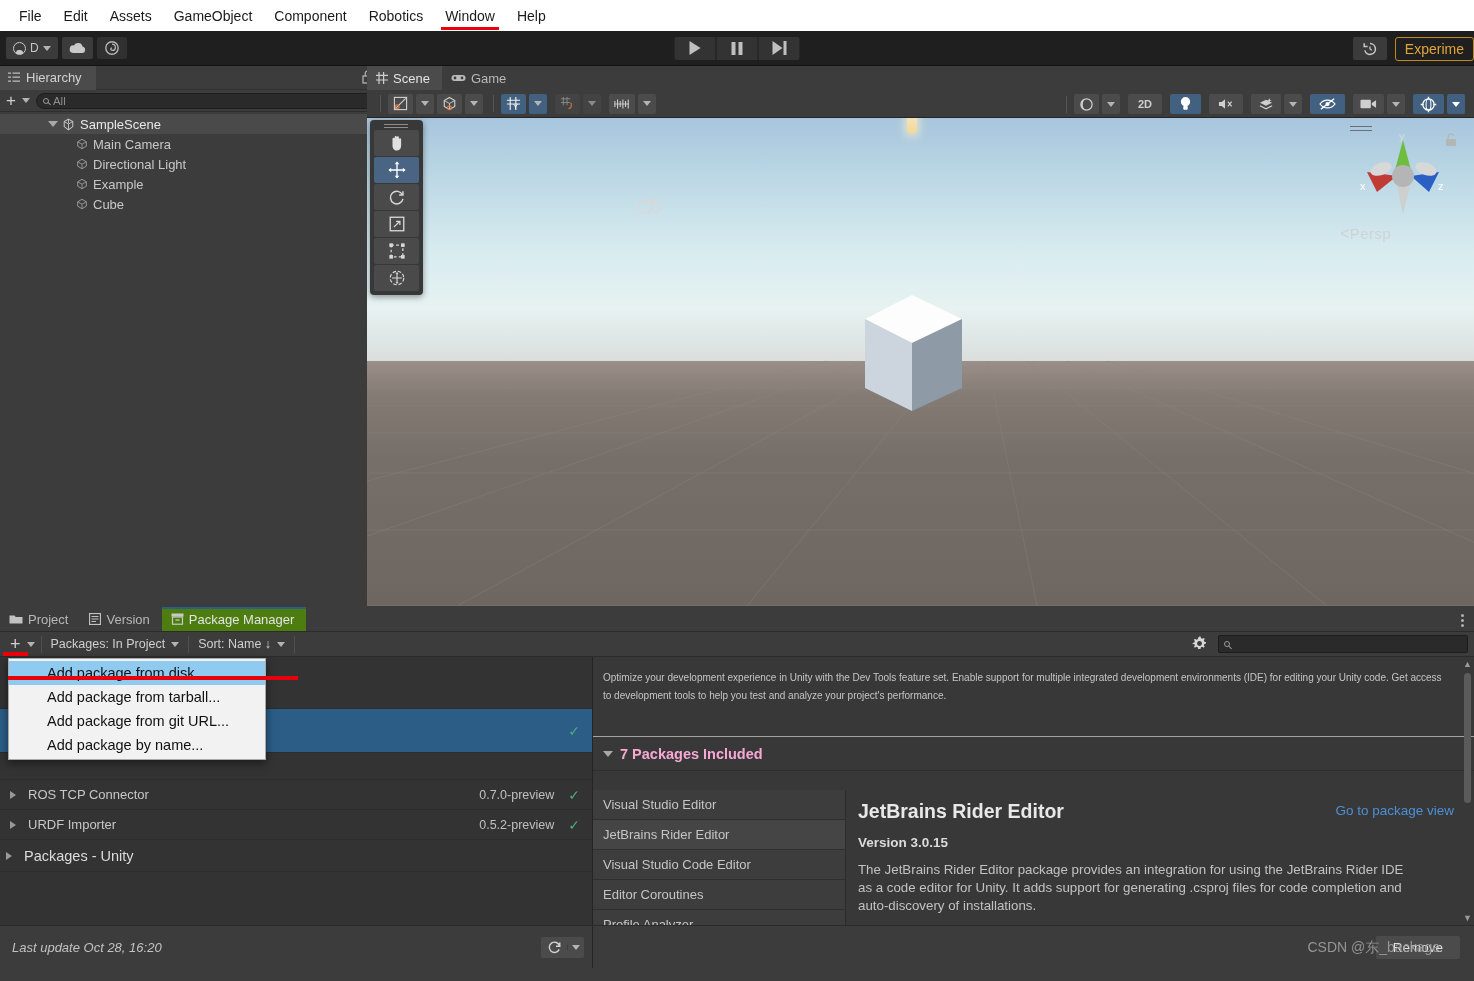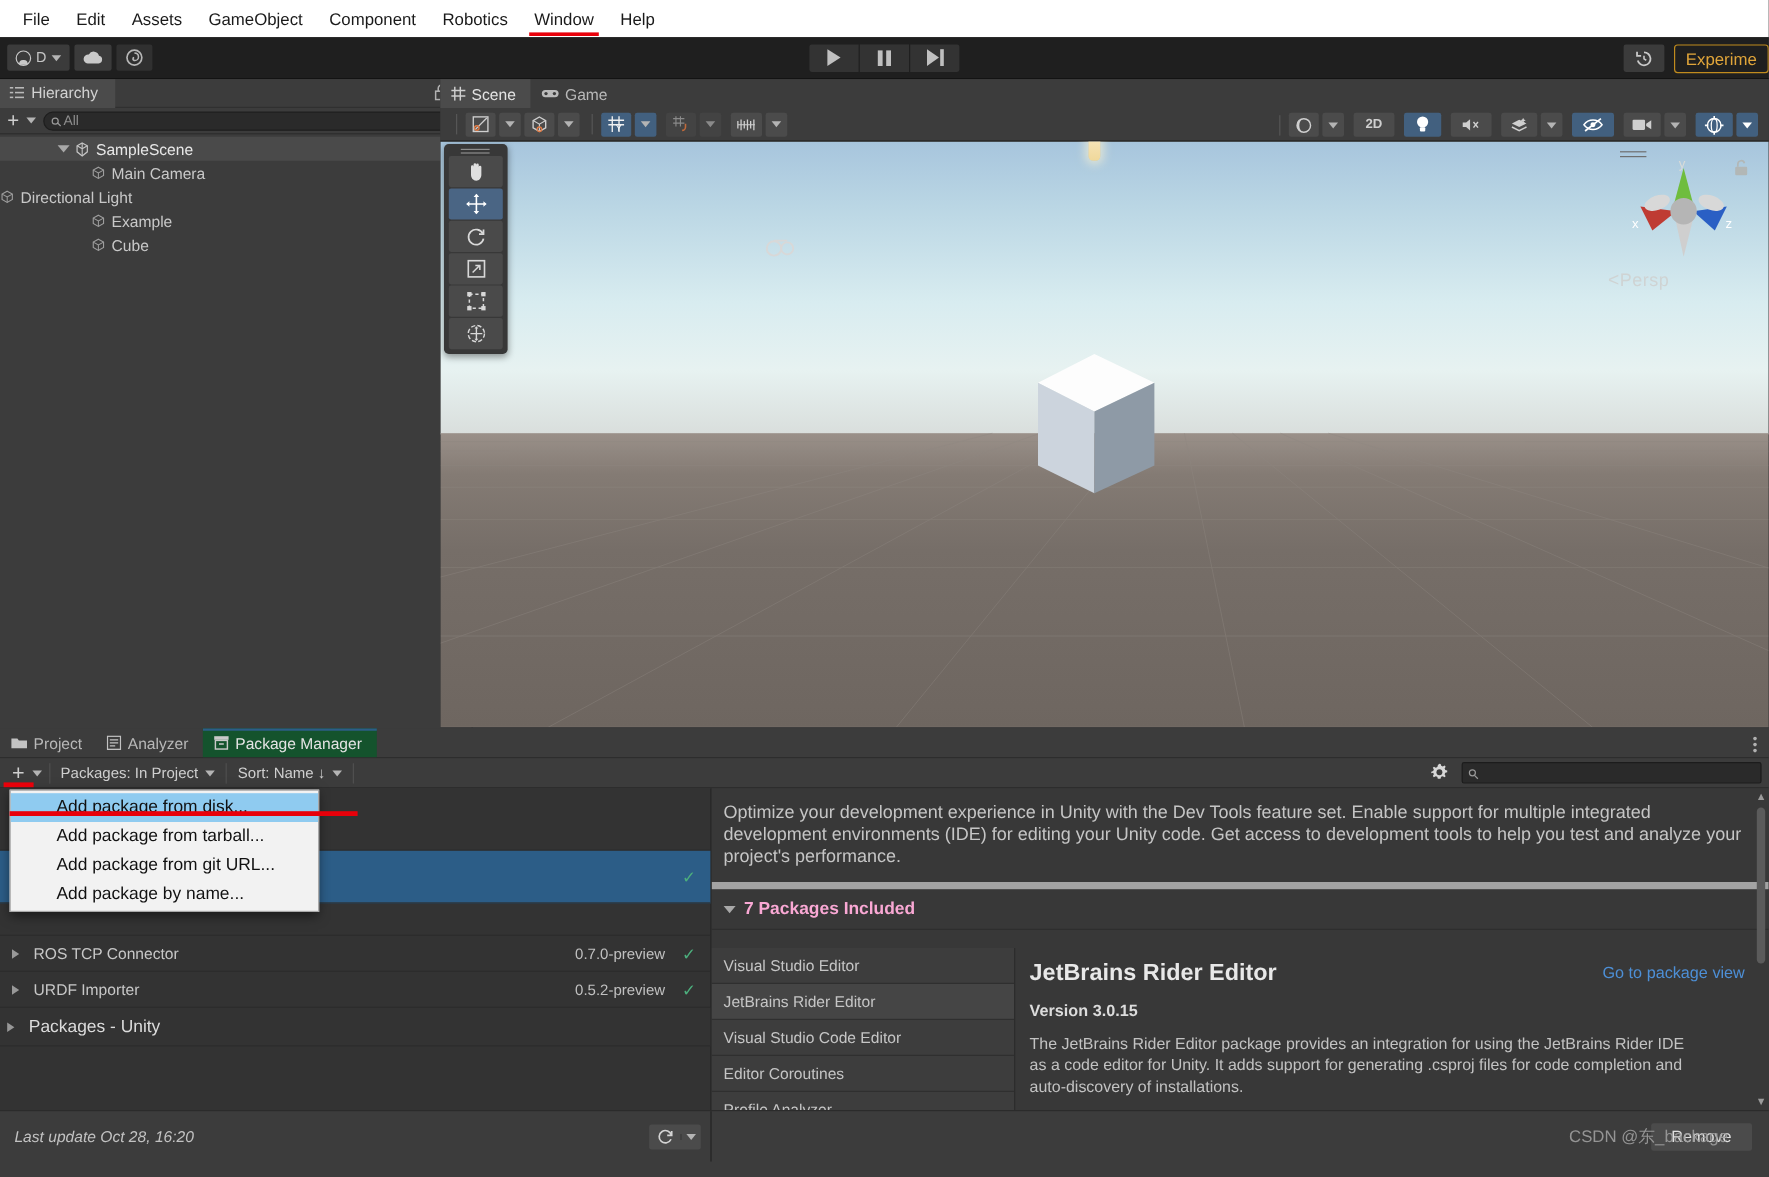--- a/index.html
+++ b/index.html
@@ -74,21 +74,21 @@
   .experimental {
     border: 1px solid #c08b1e; color: #e0a53a; border-radius: 3px;
     height: 24px; display: flex; align-items: center; padding: 0 9px;
     font-size: 14px; background: #1f1f1f; white-space: nowrap;
   }
   .tab {
     height: 24px; display: flex; align-items: center; gap: 5px;
     padding: 0 12px 0 9px; font-size: 13px; color: #b8b8b8;
     background: transparent; white-space: nowrap;
   }
-  .tab.active { background: #14532d; color: #e3e3e3; }
+  .tab.active { background: #4d7c0f; color: #e3e3e3; }
   .tab.active.blue-top { box-shadow: inset 0 2px 0 #2c5d87; }
 
   
   .hierarchy {
     position: absolute; left: 0; top: 66px; width: 394px; height: 540px;
     background: #3c3c3c; border-right: 1px solid #232323;
   }
   .hier-hdr { height: 24px; background: #3c3c3c; display:flex; align-items:center; position:relative; border-bottom: 1px solid #303030;}
   .hier-hdr .tabi { background:#4b4b4b; height:24px; display:flex;align-items:center;gap:6px;padding:0 14px 0 8px;color:#d2d2d2;}
   .hier-icons { position:absolute; right:6px; top:4px; display:flex; gap:10px; align-items:center;}
@@ -202,22 +202,22 @@
     border-bottom: 1px solid #2c2c2c; font-size: 13px; color:#c7c7c7; gap:8px;
   }
   .pkg-row.sel { background:#2c5d87; }
   .pkg-row.group { background:#333333; font-size:14.5px; color:#dcdcdc; padding-left:6px;}
   .pkg-row .arrow { width:0;height:0;border-top:4.5px solid transparent;border-bottom:4.5px solid transparent;border-left:6px solid #989898; flex:none; margin-right:4px;}
   .pkg-name { flex:1; }
   .pkg-ver { color:#c0c0c0; font-size:12.5px; margin-right:6px;}
   .chk { color:#4caf7d; font-size:14px; }
   .pm-detail { flex:1; background:#383838; position:relative; overflow:hidden; }
   .desc-area {
-    padding: 12px 22px 12px 10px; font-size: 15px; color:#c5c5c5; line-height:18px;
-    border-bottom: 6px solid #a3a3a3; min-height: 80px;
+    padding: 12px 22px 12px 10px; font-size: 10px; color:#c5c5c5; line-height:18px;
+    border-bottom: 1px solid #a3a3a3; min-height: 80px;
   }
   .pkgs-included-hdr {
     height: 34px; display:flex; align-items:center; gap:7px; padding-left:10px;
     font-size: 14.5px; color:#f9a8d4; font-weight: bold; border-bottom:1px solid #2e2e2e;
   }
   .pkgs-included-hdr .tri-d { width:0;height:0;border-left:5px solid transparent;border-right:5px solid transparent;border-top:6px solid #a8a8a8;}
   .inc-body { display:flex; position:absolute; left:0; right:0; top:133px; bottom:0; }
   .inc-list { width: 253px; border-right:1px solid #2c2c2c; }
   .inc-item {
     height: 30px; display:flex; align-items:center; padding-left:10px;
@@ -396,21 +396,21 @@
             <i></i>
           </span>
       </div>
       <div class="hrow" style="padding-left:76px">
         <svg class="cube-ic" viewBox="0 0 14 14">
           <path d="M7 1.5l5 2.9v5.2L7 12.5 2 9.6V4.4z" fill="none" stroke="#9d9d9d" stroke-width="1.1"></path>
           <path d="M2 4.4L7 7.2l5-2.8M7 7.2v5.3" fill="none" stroke="#9d9d9d" stroke-width="1"></path>
         </svg>
         <span>Main Camera</span>
       </div>
-      <div class="hrow" style="">
+      <div class="hrow" style="padding-left:76px">
         <svg class="cube-ic" viewBox="0 0 14 14">
           <path d="M7 1.5l5 2.9v5.2L7 12.5 2 9.6V4.4z" fill="none" stroke="#9d9d9d" stroke-width="1.1"></path>
           <path d="M2 4.4L7 7.2l5-2.8M7 7.2v5.3" fill="none" stroke="#9d9d9d" stroke-width="1"></path>
         </svg>
         <span>Directional Light</span>
       </div>
       <div class="hrow" style="padding-left:76px">
         <svg class="cube-ic" viewBox="0 0 14 14">
           <path d="M7 1.5l5 2.9v5.2L7 12.5 2 9.6V4.4z" fill="none" stroke="#9d9d9d" stroke-width="1.1"></path>
           <path d="M2 4.4L7 7.2l5-2.8M7 7.2v5.3" fill="none" stroke="#9d9d9d" stroke-width="1"></path>
@@ -686,21 +686,21 @@
         <svg width="14" height="11" viewBox="0 0 14 11">
           <path d="M0.5 1.5h5l1.2 1.5h6.8v6.5H0.5z" fill="#c2c2c2"></path>
         </svg>
         <span>Project</span>
       </div>
       <div class="tab">
         <svg width="12" height="12" viewBox="0 0 12 12">
           <rect x="0.5" y="0.5" width="11" height="11" fill="none" stroke="#c2c2c2" stroke-width="1.2"></rect>
           <path d="M2.5 3.5h7M2.5 6h7M2.5 8.5h4.5" stroke="#c2c2c2" stroke-width="1.1"></path>
         </svg>
-        <span>Analyzer</span>
+        <span>Version</span>
       </div>
       <div class="tab active blue-top">
         <svg width="13" height="12" viewBox="0 0 13 12">
           <rect x="0.5" y="0.5" width="12" height="3" fill="#c9c9c9"></rect>
           <rect x="1.5" y="4" width="10" height="7.2" fill="none" stroke="#c9c9c9" stroke-width="1.2"></rect>
           <path d="M4.5 7h4" stroke="#c9c9c9" stroke-width="1.2"></path>
         </svg>
         <span>Package Manager</span>
       </div>
       <span class="kebab kebab-r">

